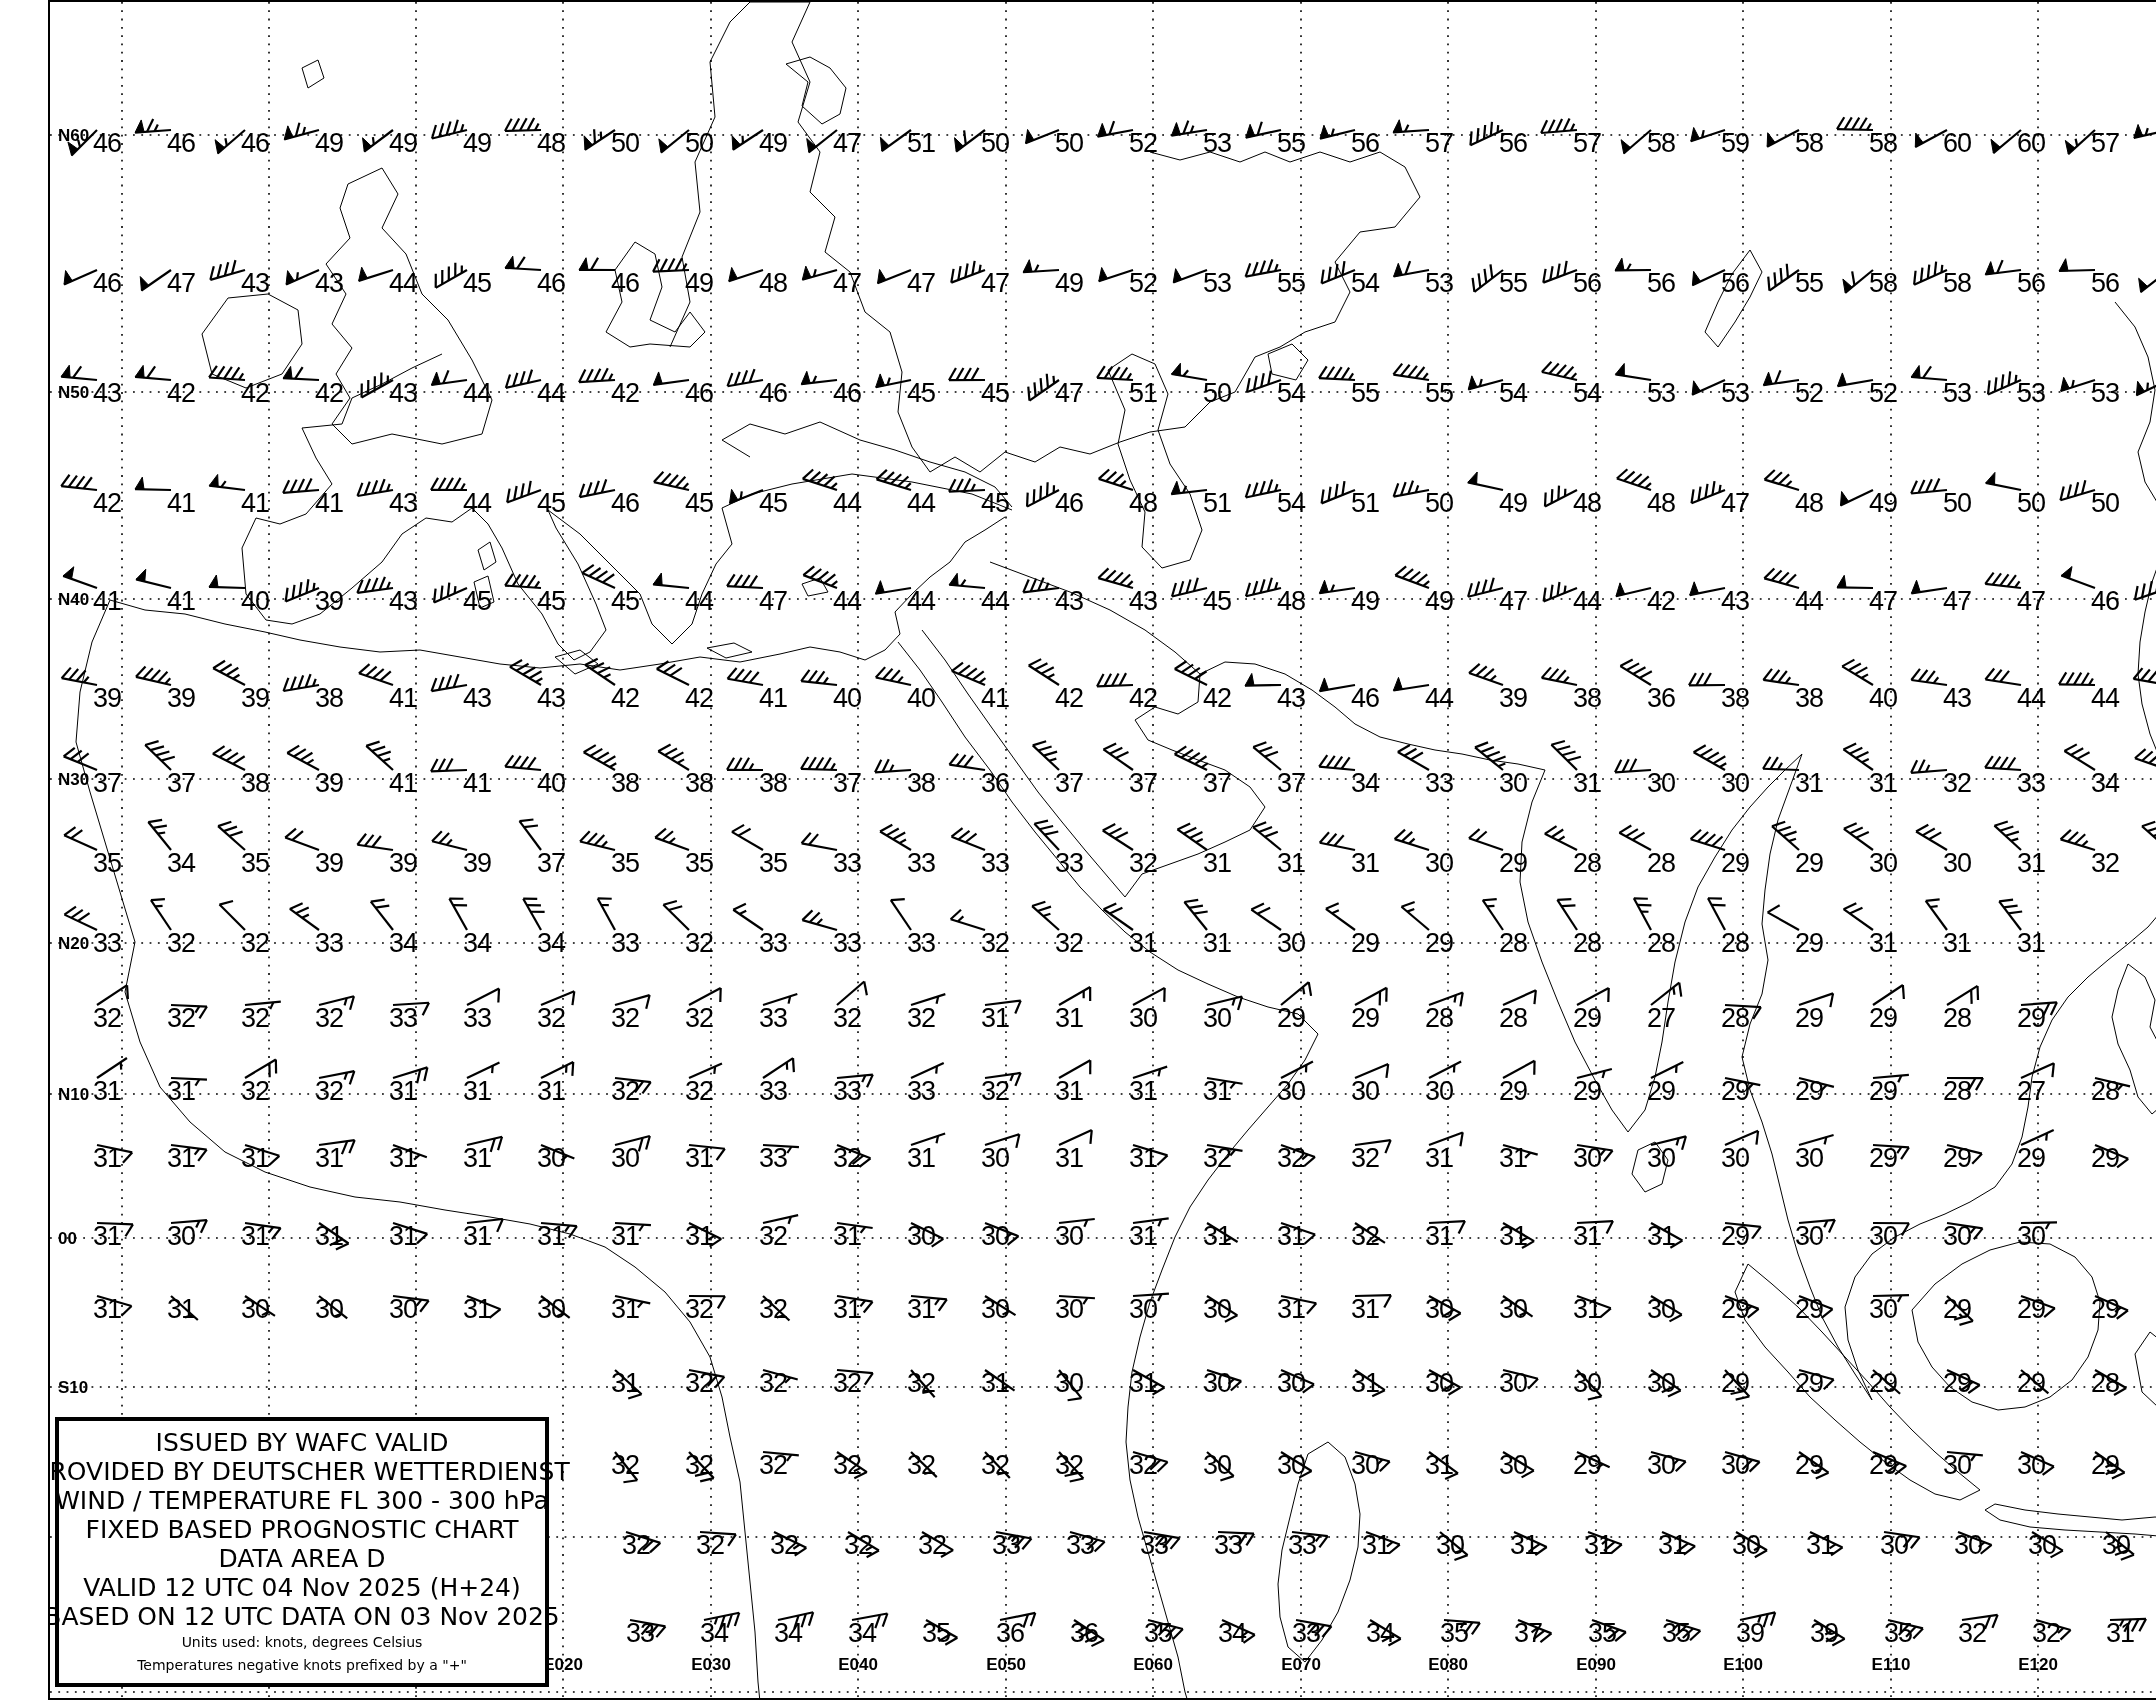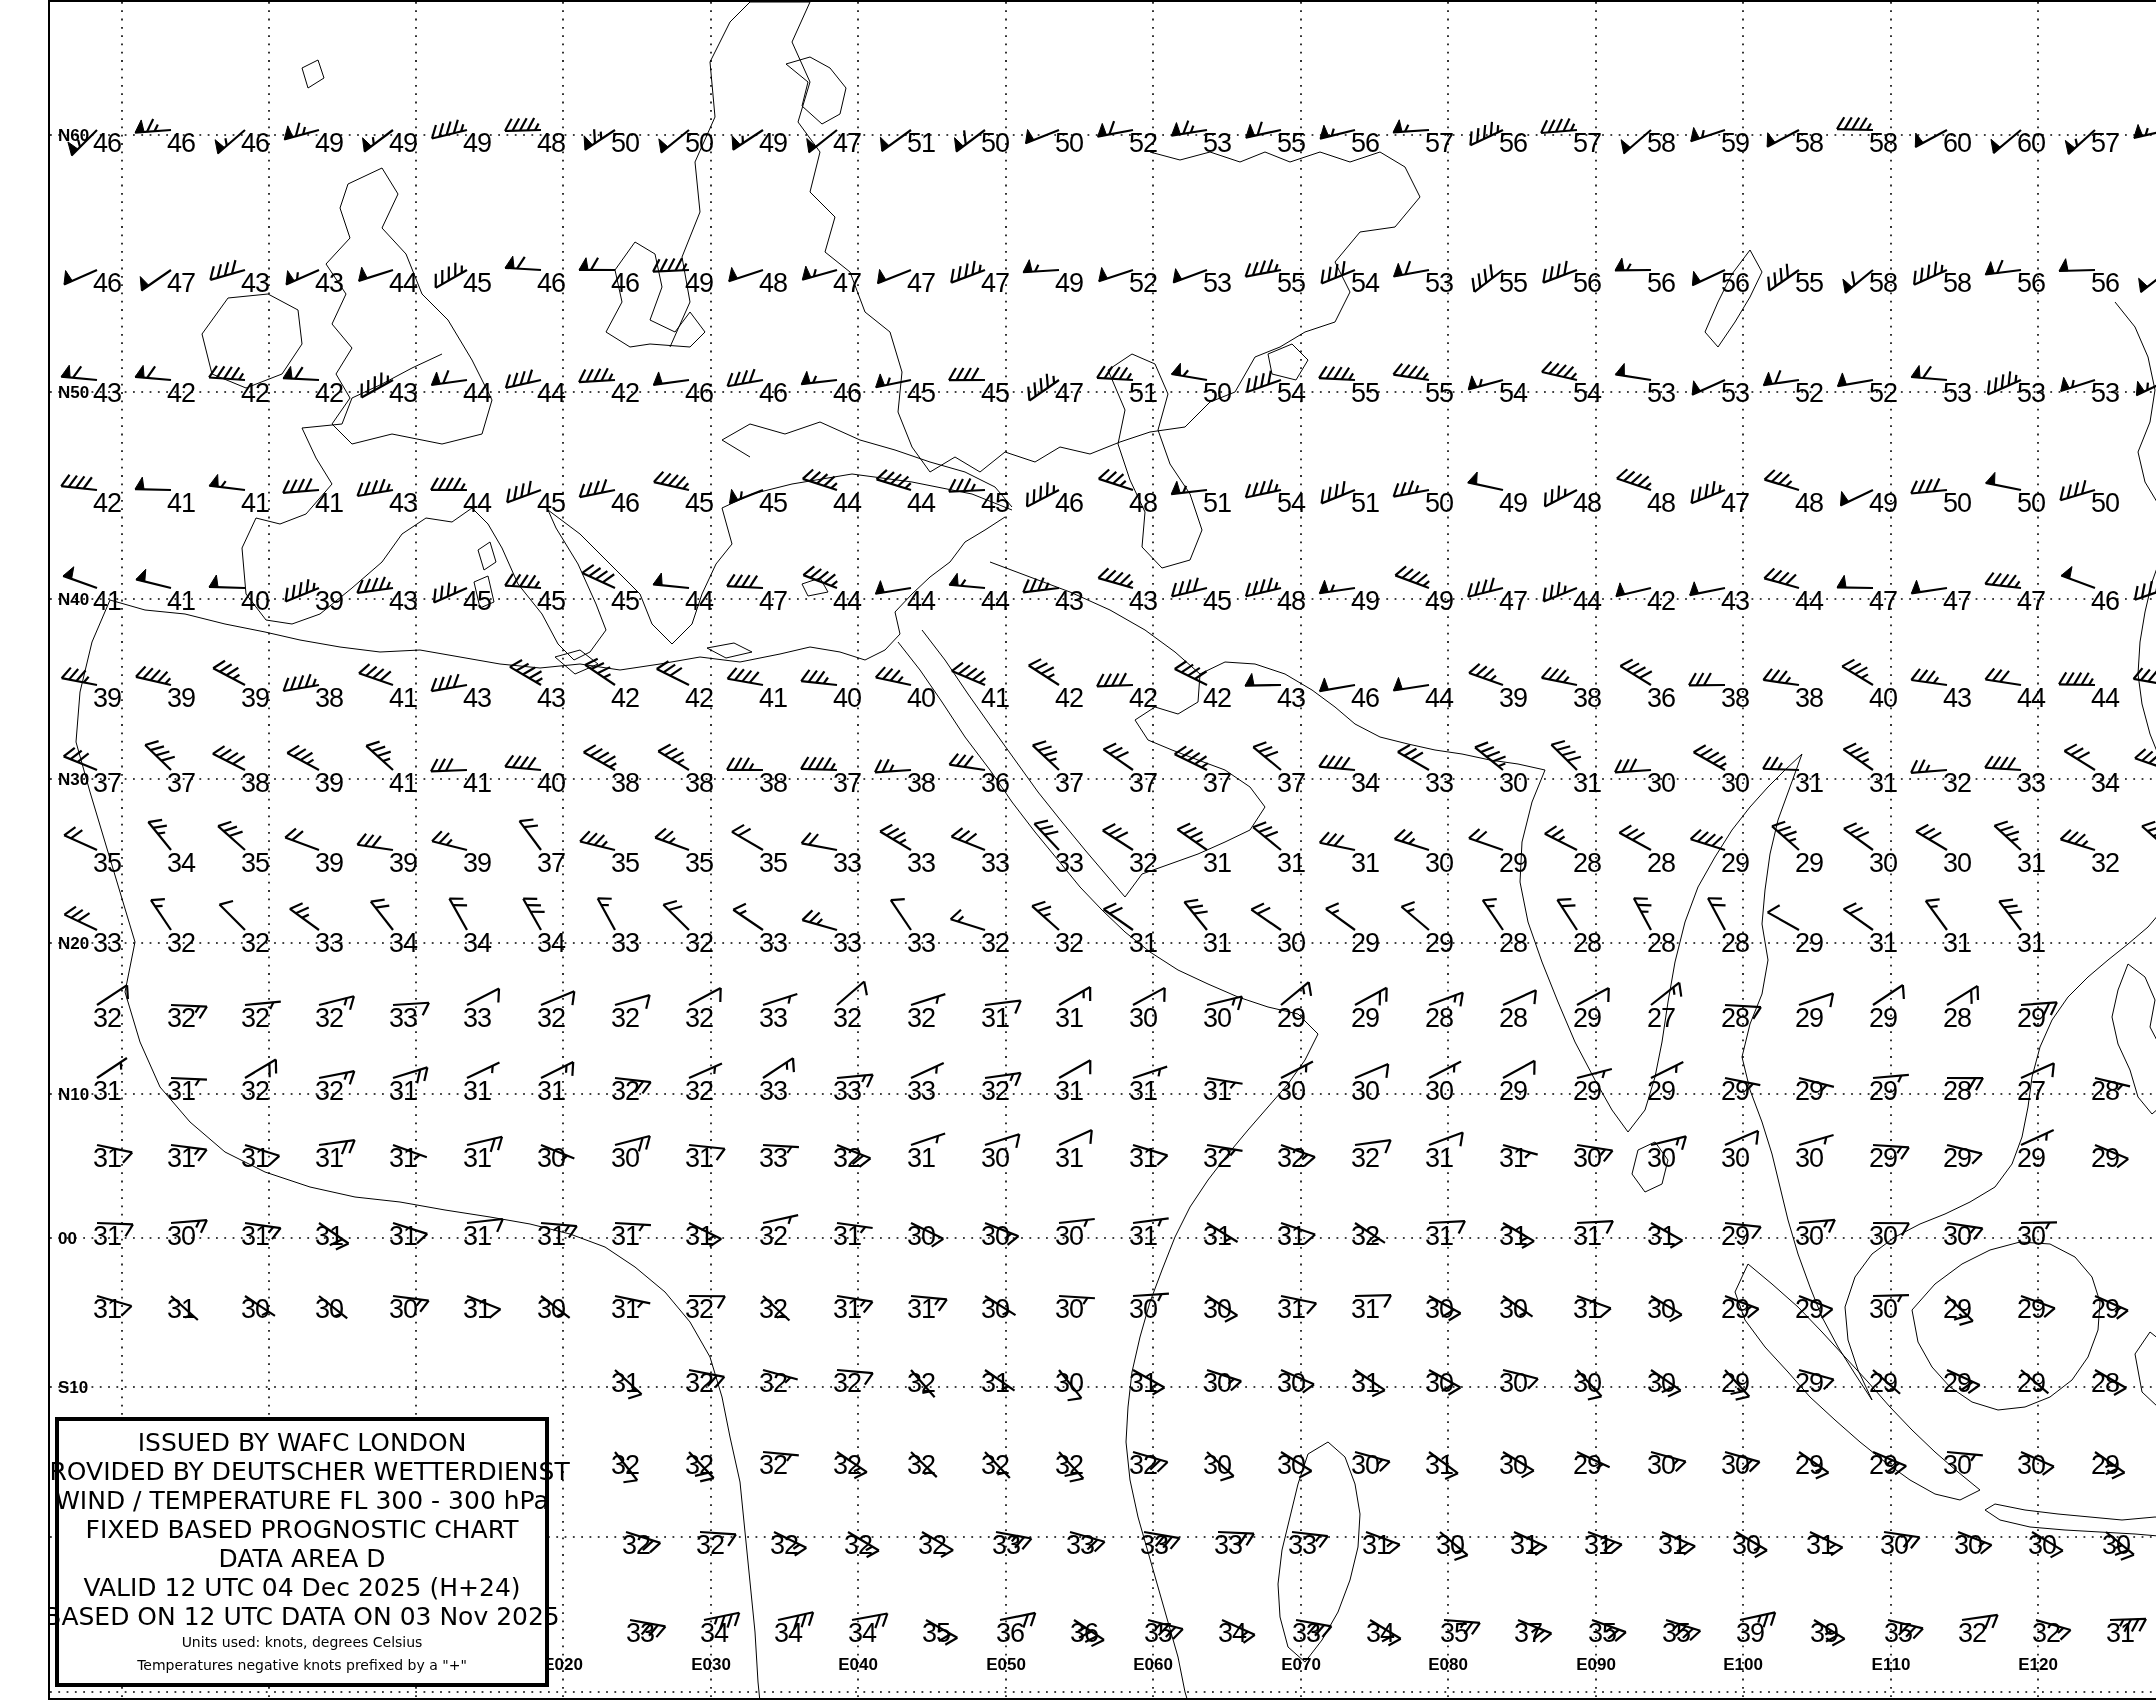--- a/index.html
+++ b/index.html
@@ -3170,23 +3170,23 @@
       <text x="2144" y="1640" class="num" text-anchor="middle">31</text>
       <g stroke="#000" stroke-width="2.2" fill="none">
         <line x1="2134" y1="1618" x2="2168.491656021178" y2="1628.3114336984113"></line>
         <line x1="2168.491656021178" y1="1628.3114336984113" x2="2158.312181532291" y2="1637.9227967198615"></line>
         <line x1="2161.3058943500996" y1="1626.1632183445756" x2="2151.1264198612125" y2="1635.7745813660258"></line>
         <line x1="2154.120132679021" y1="1624.01500299074" x2="2148.66684277426" y2="1629.163947466517"></line>
       </g>
     </svg>
 
   <div id="legend-box">
-    <div class="lg-line">ISSUED BY WAFC LONDON</div>
+    <div class="lg-line">ISSUED BY WAFC VALID</div>
     <div class="lg-line">PROVIDED BY DEUTSCHER WETTERDIENST</div>
     <div class="lg-line">WIND / TEMPERATURE FL 300 - 300 hPa</div>
     <div class="lg-line">FIXED BASED PROGNOSTIC CHART</div>
     <div class="lg-line">DATA AREA D</div>
-    <div class="lg-line">VALID 12 UTC 04 Dec 2025 (H+24)</div>
+    <div class="lg-line">VALID 12 UTC 04 Nov 2025 (H+24)</div>
     <div class="lg-line">BASED ON 12 UTC DATA ON 03 Nov 2025</div>
     <div class="lg-line lg-small">Units used: knots, degrees Celsius</div>
     <div class="lg-line lg-small">Temperatures negative knots prefixed by a "+"</div>
   </div>
 </div>
 
 </body></html>

